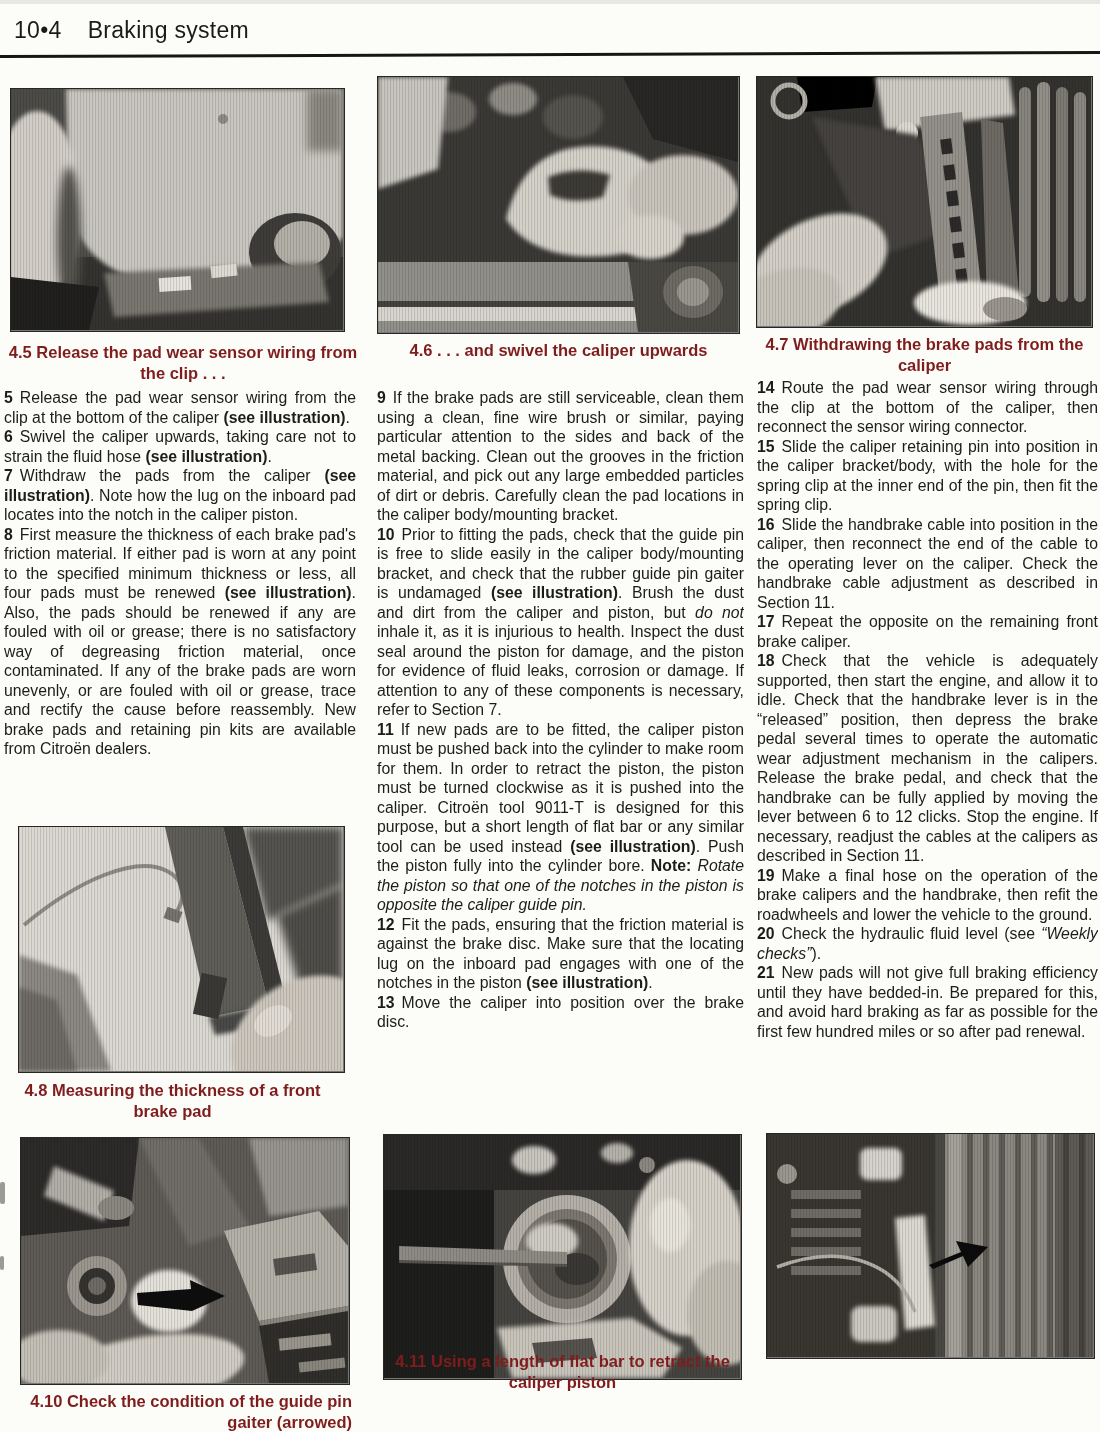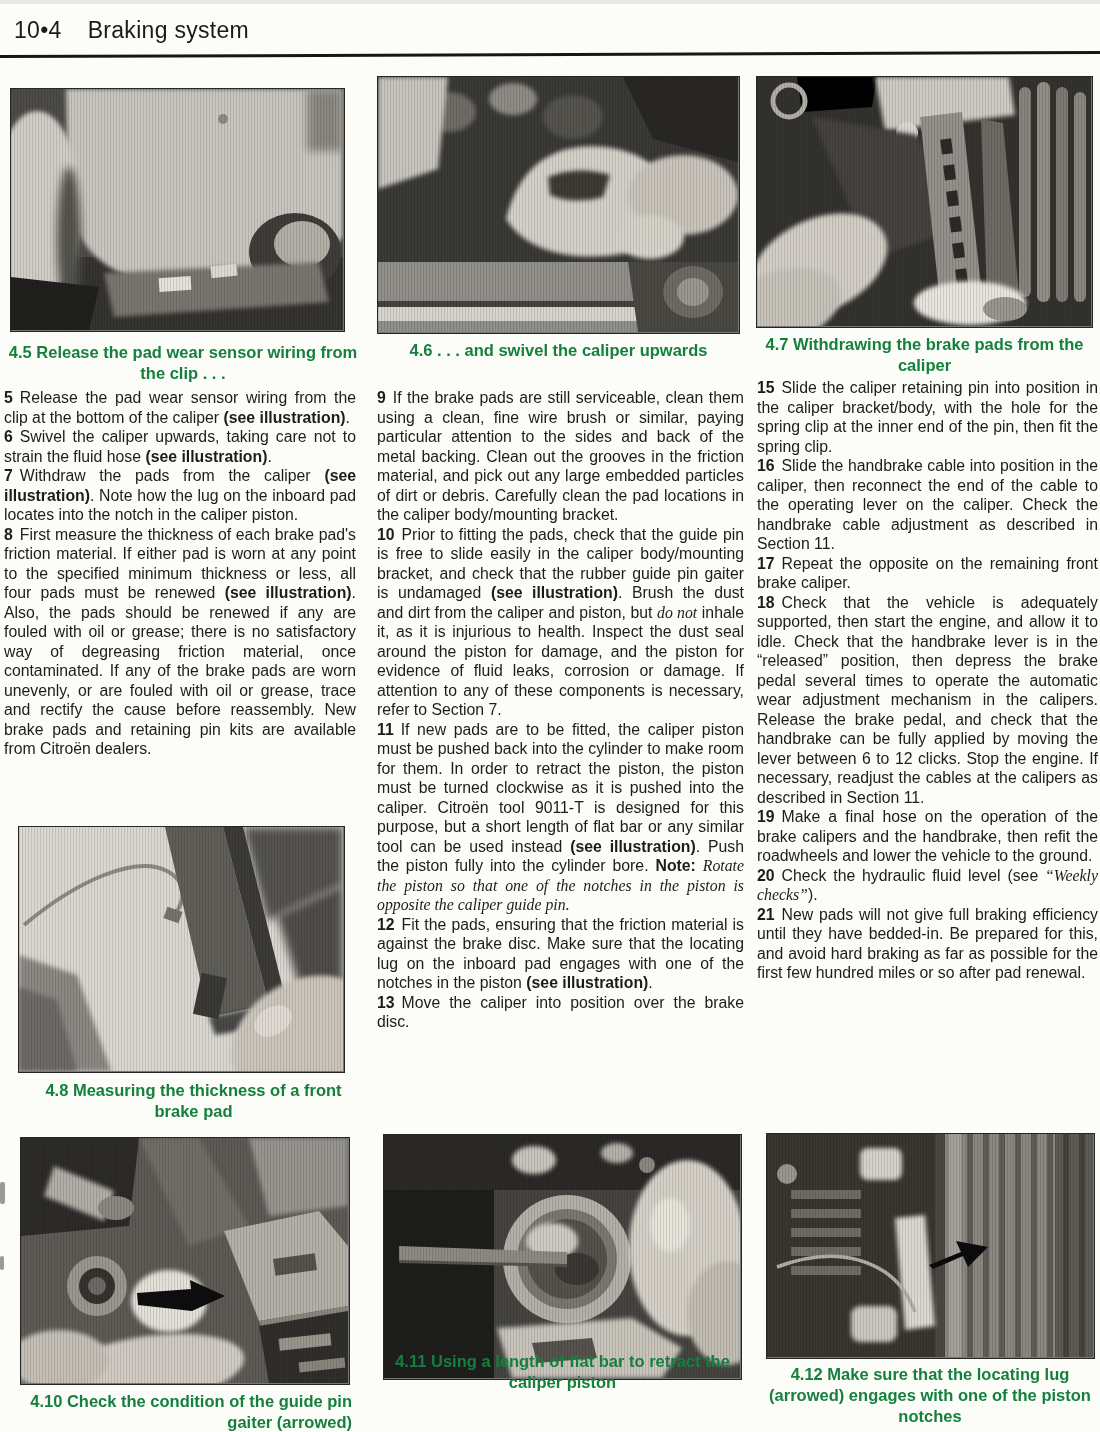--- a/index.html
+++ b/index.html
@@ -6,26 +6,26 @@
   .page{
     position:relative;width:1100px;height:1432px;margin:4px auto;
     background:#fcfcf9;overflow:hidden;
     font-family:"Liberation Sans","DejaVu Sans",sans-serif;color:#141414;
   }
   .hdr{position:absolute;top:13px;left:14px;font-size:23px;letter-spacing:.3px;display:flex;gap:26px;color:#1a1a1a;}
   .hdr .pn{font-weight:400;}
   .rule{position:absolute;top:49px;left:0;width:1100px;height:3px;background:#161616;transform:rotate(-.22deg);}
   .photo{position:absolute;border:1.5px solid #262624;background:#777;box-sizing:border-box;}
   .photo svg{display:block;}
-  .cap{position:absolute;text-align:center;font-weight:bold;font-size:16.5px;line-height:21px;color:#15803d;}
+  .cap{position:absolute;text-align:center;font-weight:bold;font-size:16.5px;line-height:21px;color:#7f1d1d;}
   .coltext{position:absolute;overflow:hidden;text-align:justify;font-size:15.8px;line-height:19.5px;color:#1c1c1c;}
   .coltext p{margin:0;}
   .pnum{font-weight:bold;margin-right:7px;}
   .seg-b{font-weight:bold;}
-  .seg-i{font-style:italic;font-family:Liberation Serif, serif;}
+  .seg-i{font-style:italic;}
   .smudge{position:absolute;background:#4a4a46;border-radius:2px;opacity:.55;}
 </style>
 </head>
 <body>
 
 <svg width="0" height="0" style="position:absolute" aria-hidden="true">
   <defs>
     <pattern id="ht" width="3" height="3" patternUnits="userSpaceOnUse">
       <rect width="1.1" height="3" fill="rgba(10,10,10,0.13)"></rect>
     </pattern>
@@ -128,20 +128,21 @@
       <p><span class="pnum">8</span><span>First measure the thickness of each brake pad's friction material. If either pad is worn at any point to the specified minimum thickness or less, all four pads must be renewed </span><span class="seg-b">(see illustration)</span><span>. Also, the pads should be renewed if any are fouled with oil or grease; there is no satisfactory way of degreasing friction material, once contaminated. If any of the brake pads are worn unevenly, or are fouled with oil or grease, trace and rectify the cause before reassembly. New brake pads and retaining pin kits are available from Citroën dealers.</span></p>
     </div>
   <div class="coltext" style="left:377px;top:384px;width:367px;height:742px;">
       <p><span class="pnum">9</span><span>If the brake pads are still serviceable, clean them using a clean, fine wire brush or similar, paying particular attention to the sides and back of the metal backing. Clean out the grooves in the friction material, and pick out any large embedded particles of dirt or debris. Carefully clean the pad locations in the caliper body/mounting bracket.</span></p>
       <p><span class="pnum">10</span><span>Prior to fitting the pads, check that the guide pin is free to slide easily in the caliper body/mounting bracket, and check that the rubber guide pin gaiter is undamaged </span><span class="seg-b">(see illustration)</span><span>. Brush the dust and dirt from the caliper and piston, but </span><span class="seg-i">do not</span><span> inhale it, as it is injurious to health. Inspect the dust seal around the piston for damage, and the piston for evidence of fluid leaks, corrosion or damage. If attention to any of these components is necessary, refer to Section 7.</span></p>
       <p><span class="pnum">11</span><span>If new pads are to be fitted, the caliper piston must be pushed back into the cylinder to make room for them. In order to retract the piston, the piston must be turned clockwise as it is pushed into the caliper. Citroën tool 9011-T is designed for this purpose, but a short length of flat bar or any similar tool can be used instead </span><span class="seg-b">(see illustration)</span><span>. Push the piston fully into the cylinder bore. </span><span class="seg-b">Note:</span><span> </span><span class="seg-i">Rotate the piston so that one of the notches in the piston is opposite the caliper guide pin.</span></p>
       <p><span class="pnum">12</span><span>Fit the pads, ensuring that the friction material is against the brake disc. Make sure that the locating lug on the inboard pad engages with one of the notches in the piston </span><span class="seg-b">(see illustration)</span><span>.</span></p>
       <p><span class="pnum">13</span><span>Move the caliper into position over the brake disc.</span></p>
     </div>
   <div class="coltext" style="left:757px;top:374px;width:341px;height:752px;">
+      <p><span class="pnum">14</span><span>Route the pad wear sensor wiring through the clip at the bottom of the caliper, then reconnect the sensor wiring connector.</span></p>
       <p><span class="pnum">15</span><span>Slide the caliper retaining pin into position in the caliper bracket/body, with the hole for the spring clip at the inner end of the pin, then fit the spring clip.</span></p>
       <p><span class="pnum">16</span><span>Slide the handbrake cable into position in the caliper, then reconnect the end of the cable to the operating lever on the caliper. Check the handbrake cable adjustment as described in Section 11.</span></p>
       <p><span class="pnum">17</span><span>Repeat the opposite on the remaining front brake caliper.</span></p>
       <p><span class="pnum">18</span><span>Check that the vehicle is adequately supported, then start the engine, and allow it to idle. Check that the handbrake lever is in the “released” position, then depress the brake pedal several times to operate the automatic wear adjustment mechanism in the calipers. Release the brake pedal, and check that the handbrake can be fully applied by moving the lever between 6 to 12 clicks. Stop the engine. If necessary, readjust the cables at the calipers as described in Section 11.</span></p>
       <p><span class="pnum">19</span><span>Make a final hose on the operation of the brake calipers and the handbrake, then refit the roadwheels and lower the vehicle to the ground.</span></p>
       <p><span class="pnum">20</span><span>Check the hydraulic fluid level (see </span><span class="seg-i">“Weekly checks”</span><span>).</span></p>
       <p><span class="pnum">21</span><span>New pads will not give full braking efficiency until they have bedded-in. Be prepared for this, and avoid hard braking as far as possible for the first few hundred miles or so after pad renewal.</span></p>
     </div>
 
   <div class="photo" style="left:18px;top:822px;width:327px;height:247px;">
@@ -155,21 +156,21 @@
       <path d="M258,88 L324,58 L324,158 L283,168 Z" fill="#4f4d49" filter="url(#b4)"></path>
       <path d="M146,0 L204,0 L250,178 L190,190 Z" fill="#605e58"></path>
       <path d="M204,0 L224,0 L266,170 L250,178 Z" fill="#3c3b38"></path>
       <path d="M190,190 L250,178 L256,198 L196,208 Z" fill="#4a4946" filter="url(#b2)"></path>
       <rect x="178" y="148" width="26" height="42" fill="#3a3936" transform="rotate(12 191 169)"></rect>
       <ellipse cx="284" cy="210" rx="76" ry="56" transform="rotate(-30 284 210)" fill="#cdc7be" filter="url(#b2)"></ellipse>
       <ellipse cx="254" cy="194" rx="20" ry="14" transform="rotate(-30 254 194)" fill="#e2ddd4"></ellipse>
       <rect width="324" height="244" fill="url(#ht)"></rect>
     </svg>
   </div>
-  <div class="cap" style="left:28px;top:1076px;width:331px;">4.8  Measuring the thickness of a front brake pad</div>
+  <div class="cap" style="left:7px;top:1076px;width:331px;">4.8  Measuring the thickness of a front brake pad</div>
 
   <div class="photo" style="left:20px;top:1133px;width:330px;height:248px;">
     <svg width="327" height="245" viewBox="0 0 327 245">
       <rect width="327" height="245" fill="#5e5b56"></rect>
       <path d="M0,0 L118,0 L108,88 L0,98 Z" fill="#2c2b29"></path>
       <path d="M33,28 L93,53 L83,83 L23,58 Z" fill="#b2afa8" filter="url(#b2)"></path>
       <ellipse cx="95" cy="70" rx="18" ry="12" fill="#8b8881"></ellipse>
       <path d="M118,0 L178,0 L228,88 L168,108 Z" fill="#716e68" filter="url(#b2)"></path>
       <path d="M228,0 L327,0 L327,68 L248,78 Z" fill="#989590" filter="url(#b2)"></path>
       <circle cx="76" cy="148" r="30" fill="#9b978f"></circle>
@@ -242,18 +243,17 @@
       <circle cx="20" cy="40" r="10" fill="#9a978f"></circle>
       <path d="M128,84 L158,81 L168,192 L138,196 Z" fill="#dcd9d1" filter="url(#b2)"></path>
       <path d="M10,133 C55,116 90,120 118,138 C135,150 142,163 148,178" stroke="#b3b0a8" stroke-width="3.5" fill="none"></path>
       <path d="M162,131 L194,118 L189,107 L221,113 L201,133 L196,122 L166,135 Z" fill="#0b0b0b"></path>
       <rect width="326" height="223" fill="url(#ht)"></rect>
     </svg>
   </div>
 
   <div class="cap" style="left:18px;top:1387px;width:334px;text-align:right;">4.10  Check the condition of the guide pin gaiter (arrowed)</div>
   <div class="cap" style="left:381px;top:1347px;width:363px;">4.11  Using a length of flat bar to retract the caliper piston</div>
-  <div class="cap" style="left:762px;top:1360px;width:336px;">4.12  Make sure that the locating lug (arrowed) engages with one of the piston notches</div>
 
   <div class="smudge" style="left:0;top:1178px;width:5px;height:22px;"></div>
   <div class="smudge" style="left:0;top:1252px;width:4px;height:14px;"></div>
 
 </div>
 
 </body></html>

